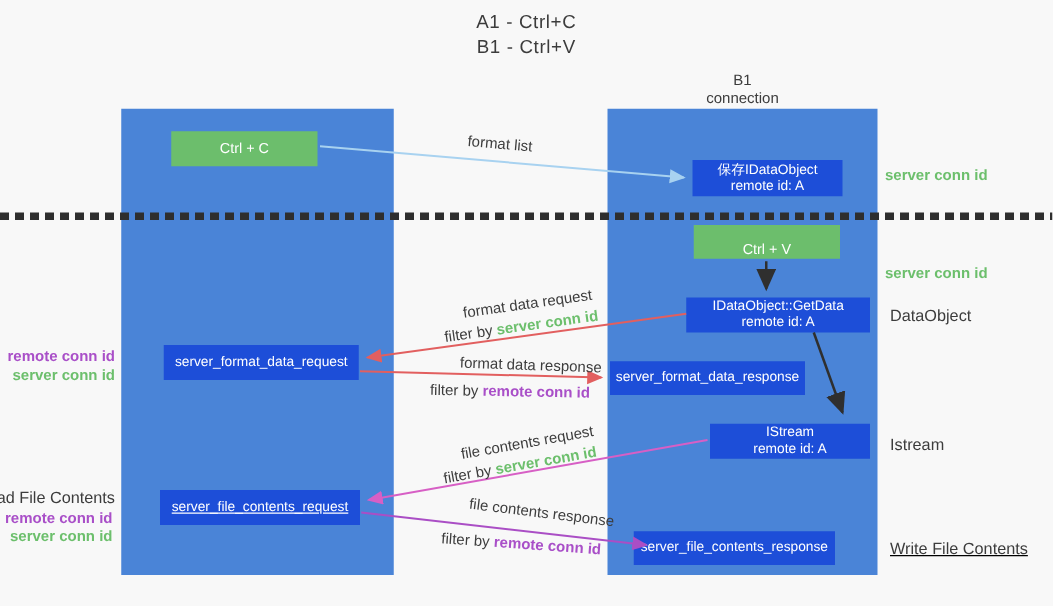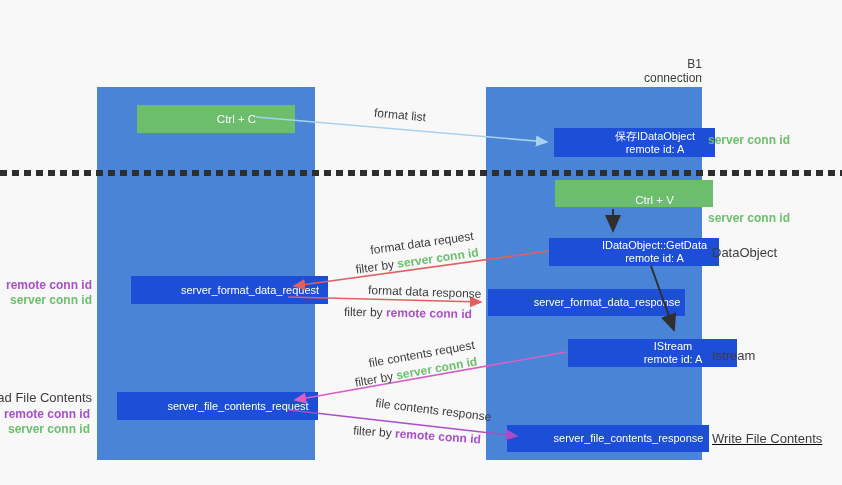--- a/index.html
+++ b/index.html
@@ -4,32 +4,32 @@
 <style>
   html,body{margin:0;padding:0;}
   body{font-family:"Liberation Sans","DejaVu Sans",sans-serif;background:#f8f8f8;}
   #canvas{position:relative;width:842px;height:485px;background:#f8f8f8;overflow:hidden;}
 
   .title-block{position:absolute;left:0;top:8px;width:842px;text-align:center;
     font-size:15px;line-height:20px;color:#3c3c3c;letter-spacing:.5px;}
 
   .col-header{position:absolute;text-align:center;font-size:12px;line-height:14px;color:#3c3c3c;}
   .col-header.left{left:97px;top:57px;width:218px;}
-  .col-header.right{left:486px;top:57px;width:216px;text-align:right;}
+  .col-header.right{left:486px;top:57px;width:216px;}
 
   .column{position:absolute;top:87px;height:373px;background:#4a84d7;z-index:1;}
   .column.left{left:97px;width:218px;}
   .column.right{left:486px;width:216px;}
 
   .dotted-line{position:absolute;left:0;top:170px;width:842px;height:6px;z-index:4;
     background:repeating-linear-gradient(to right,#2e2e2e 0 7px,transparent 7px 12px);}
 
   .node{position:absolute;z-index:3;color:#fff;text-align:center;
     display:flex;flex-direction:column;justify-content:center;
-    font-size:11.5px;line-height:13px;padding-left:41px;}
+    font-size:11.5px;line-height:13px;}
   .node.green{background:#6cbe6c;}
   .node.orange{background:#1d4ed8;}
 
   .edge-label{position:absolute;z-index:6;font-size:12px;color:#3d3d3d;white-space:nowrap;}
   .edge-label .green{color:#6cbf6c;font-weight:bold;}
   .edge-label .purple{color:#a94fc8;font-weight:bold;}
   .r5{transform:rotate(5deg);}
   .rn8{transform:rotate(-8deg);}
   .rn10{transform:rotate(-10deg);}
   .r2{transform:rotate(2deg);}
@@ -43,20 +43,24 @@
   .side-label .purple{color:#a94fc8;font-weight:bold;}
   .side-label .dark{color:#3c3c3c;font-size:13px;}
 
   #arrows{position:absolute;left:0;top:0;width:842px;height:485px;z-index:5;pointer-events:none;}
 </style>
 </head>
 <body>
 
 <div id="canvas">
 
+  <div class="title-block">
+    <div>A1 - Ctrl+C</div>
+    <div>B1 - Ctrl+V</div>
+  </div>
 
   <div class="col-header left">
   </div>
   <div class="col-header right">
     <div>B1</div>
     <div>connection</div>
   </div>
 
   <div class="column left"></div>
   <div class="column right"></div>
@@ -69,39 +73,39 @@
 
   <div class="node orange" style="left:554px;top:128px;width:120px;height:29px;font-size:11px;">
     <div>保存IDataObject</div>
     <div>remote id: A</div>
   </div>
 
   <div class="node green" style="left:555px;top:180px;width:117px;height:27px;justify-content:flex-end;">
     <div>Ctrl + V</div>
   </div>
 
-  <div class="node orange" style="left:549px;top:238px;width:129px;height:28px;font-size:11px;">
+  <div class="node orange" style="left:549px;top:238px;width:147px;height:28px;font-size:11px;">
     <div>IDataObject::GetData</div>
     <div>remote id: A</div>
   </div>
 
   <div class="node orange" style="left:488px;top:289px;width:156px;height:27px;font-size:11px;">
     <div>server_format_data_response</div>
   </div>
 
   <div class="node orange" style="left:131px;top:276px;width:156px;height:28px;font-size:11px;">
     <div>server_format_data_request</div>
   </div>
 
   <div class="node orange" style="left:568px;top:339px;width:128px;height:28px;font-size:11px;">
     <div>IStream</div>
     <div>remote id: A</div>
   </div>
 
-  <div class="node orange" style="left:117px;top:392px;width:160px;height:28px;font-size:11px;">
+  <div class="node orange" style="left:128px;top:392px;width:160px;height:28px;font-size:11px;text-decoration:underline;">
     <div>server_file_contents_request</div>
   </div>
 
   <div class="node orange" style="left:507px;top:425px;width:161px;height:27px;font-size:11px;">
     <div>server_file_contents_response</div>
   </div>
 
   <div class="edge-label r5" style="left:374px;top:108px;">
     <span>format list</span>
   </div>

